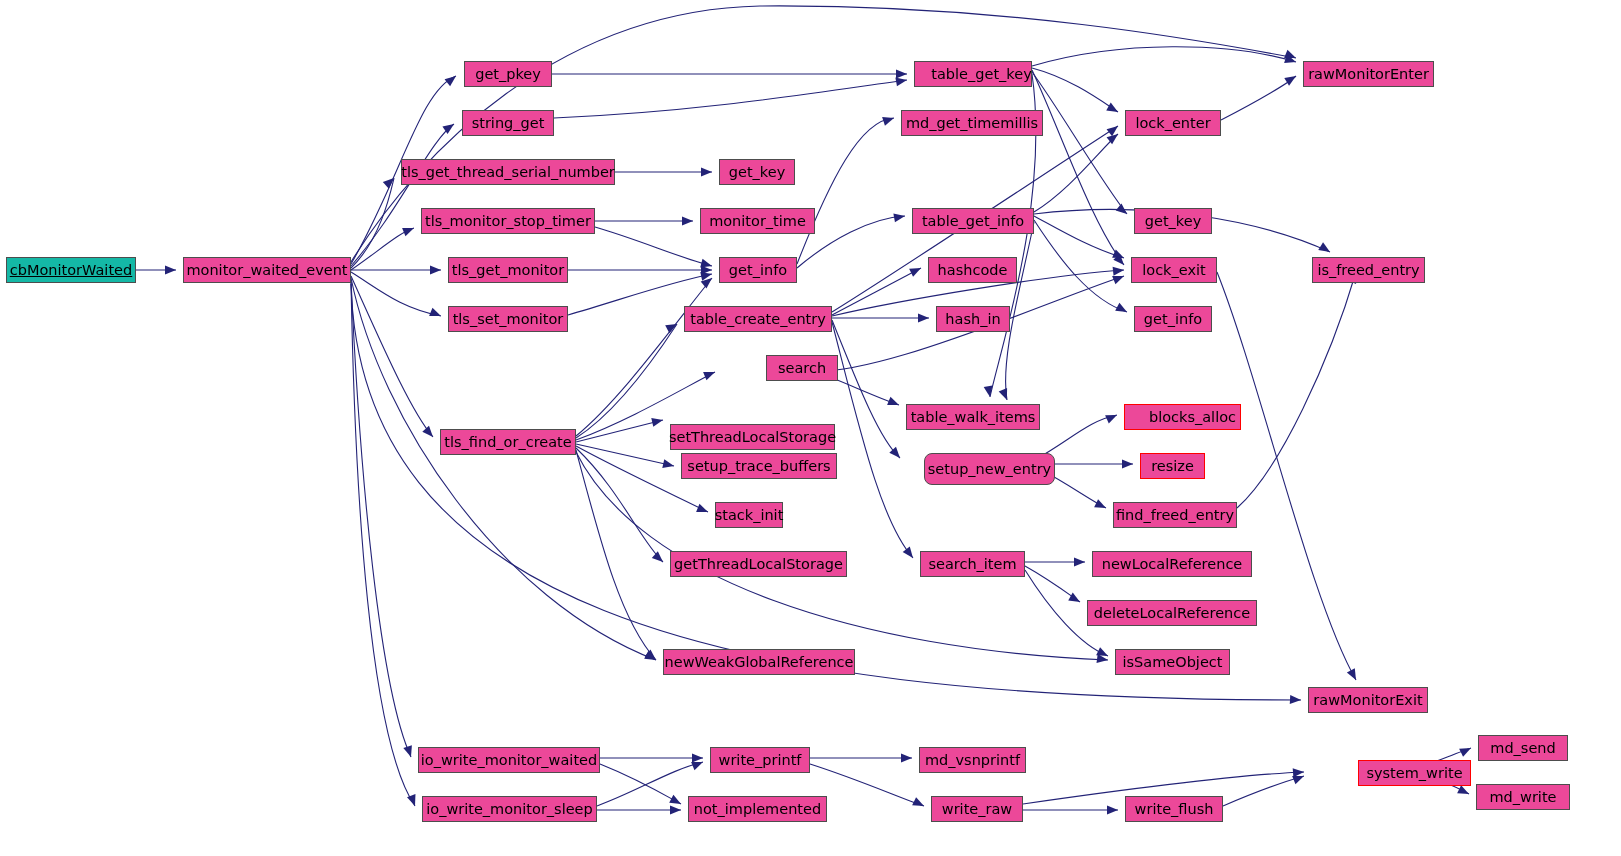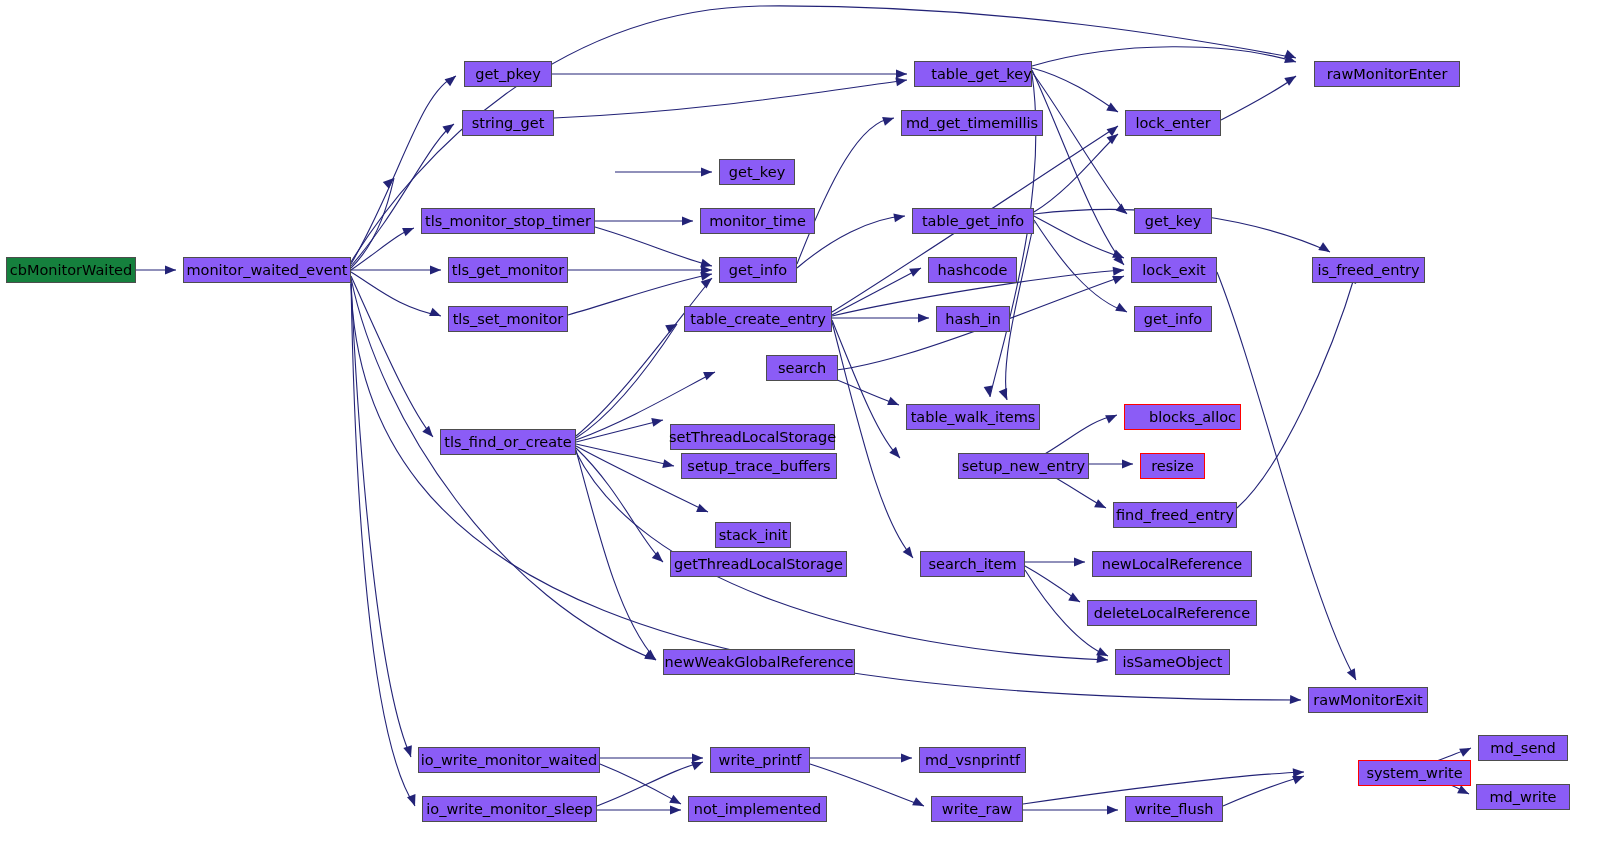--- a/index.html
+++ b/index.html
@@ -23,34 +23,35 @@
     left: 0;
     top: 0;
     width: 1621px;
     height: 856px;
     pointer-events: none;
   }
   .node {
     position: absolute;
     box-sizing: border-box;
     border: 1px solid #4d4d4d;
-    background: #8b5cf6;
+    background: #ec4899;
     color: #000000;
     font-family: "DejaVu Sans", sans-serif;
     font-size: 14.5px;
     line-height: 1;
     display: flex;
     align-items: center;
     justify-content: center;
     white-space: nowrap;
     letter-spacing: 0px;
     z-index: 5;
   }
   .node.root {
-    background: #15803d;
+    background: #14b8a6;
+    text-decoration: underline;
   }
   .node.alert {
     border-color: #ff0000;
   }
 </style>
 </head>
 <body>
 
 <div id="canvas">
   <svg id="edges" viewBox="0 0 1621 856" xmlns="http://www.w3.org/2000/svg">
@@ -198,20 +199,23 @@
     </div>
     <div class="node" style="left: 183px; top: 257px; width: 168px; height: 26px;">
       <span>monitor_waited_event</span>
     </div>
     <div class="node" style="left: 464px; top: 61px; width: 88px; height: 26px;">
       <span>get_pkey</span>
     </div>
     <div class="node" style="left: 462px; top: 110px; width: 92px; height: 26px;">
       <span>string_get</span>
     </div>
+    <div class="node" style="left: 401px; top: 159px; width: 214px; height: 26px;">
+      <span>tls_get_thread_serial_number</span>
+    </div>
     <div class="node" style="left: 421px; top: 208px; width: 174px; height: 26px;">
       <span>tls_monitor_stop_timer</span>
     </div>
     <div class="node" style="left: 448px; top: 257px; width: 120px; height: 26px;">
       <span>tls_get_monitor</span>
     </div>
     <div class="node" style="left: 448px; top: 306px; width: 120px; height: 26px;">
       <span>tls_set_monitor</span>
     </div>
     <div class="node" style="left: 440px; top: 429px; width: 136px; height: 26px;">
@@ -231,21 +235,21 @@
     </div>
     <div class="node" style="left: 722px; top: 355px; width: 72px; height: 26px; margin-left: 44px;">
       <span>search</span>
     </div>
     <div class="node" style="left: 670px; top: 424px; width: 165px; height: 26px;">
       <span>setThreadLocalStorage</span>
     </div>
     <div class="node" style="left: 681px; top: 453px; width: 156px; height: 26px;">
       <span>setup_trace_buffers</span>
     </div>
-    <div class="node" style="left: 715px; top: 502px; width: 76px; height: 26px; margin-top: 20px;">
+    <div class="node" style="left: 715px; top: 502px; width: 68px; height: 26px;">
       <span>stack_init</span>
     </div>
     <div class="node" style="left: 670px; top: 551px; width: 177px; height: 26px;">
       <span>getThreadLocalStorage</span>
     </div>
     <div class="node" style="left: 663px; top: 649px; width: 192px; height: 26px;">
       <span>newWeakGlobalReference</span>
     </div>
     <div class="node" style="left: 914px; top: 61px; width: 118px; height: 26px; padding-left: 17px;">
       <span>table_get_key</span>
@@ -258,21 +262,21 @@
     </div>
     <div class="node" style="left: 928px; top: 257px; width: 89px; height: 26px;">
       <span>hashcode</span>
     </div>
     <div class="node" style="left: 936px; top: 306px; width: 74px; height: 26px;">
       <span>hash_in</span>
     </div>
     <div class="node" style="left: 906px; top: 404px; width: 134px; height: 26px;">
       <span>table_walk_items</span>
     </div>
-    <div class="node" style="left: 958px; top: 453px; width: 131px; height: 26px;">
+    <div class="node" style="left: 924px; top: 453px; width: 131px; height: 32px; border-radius: 8px;">
       <span>setup_new_entry</span>
     </div>
     <div class="node" style="left: 920px; top: 551px; width: 105px; height: 26px;">
       <span>search_item</span>
     </div>
     <div class="node" style="left: 1125px; top: 110px; width: 96px; height: 26px;">
       <span>lock_enter</span>
     </div>
     <div class="node" style="left: 1134px; top: 208px; width: 78px; height: 26px;">
       <span>get_key</span>
@@ -294,21 +298,21 @@
     </div>
     <div class="node" style="left: 1092px; top: 551px; width: 160px; height: 26px;">
       <span>newLocalReference</span>
     </div>
     <div class="node" style="left: 1087px; top: 600px; width: 170px; height: 26px;">
       <span>deleteLocalReference</span>
     </div>
     <div class="node" style="left: 1115px; top: 649px; width: 115px; height: 26px;">
       <span>isSameObject</span>
     </div>
-    <div class="node" style="left: 1303px; top: 61px; width: 146px; height: 26px; margin-left: 11px;">
+    <div class="node" style="left: 1303px; top: 61px; width: 131px; height: 26px;">
       <span>rawMonitorEnter</span>
     </div>
     <div class="node" style="left: 1312px; top: 257px; width: 113px; height: 26px;">
       <span>is_freed_entry</span>
     </div>
     <div class="node" style="left: 1308px; top: 687px; width: 120px; height: 26px;">
       <span>rawMonitorExit</span>
     </div>
     <div class="node" style="left: 418px; top: 747px; width: 182px; height: 26px;">
       <span>io_write_monitor_waited</span>

